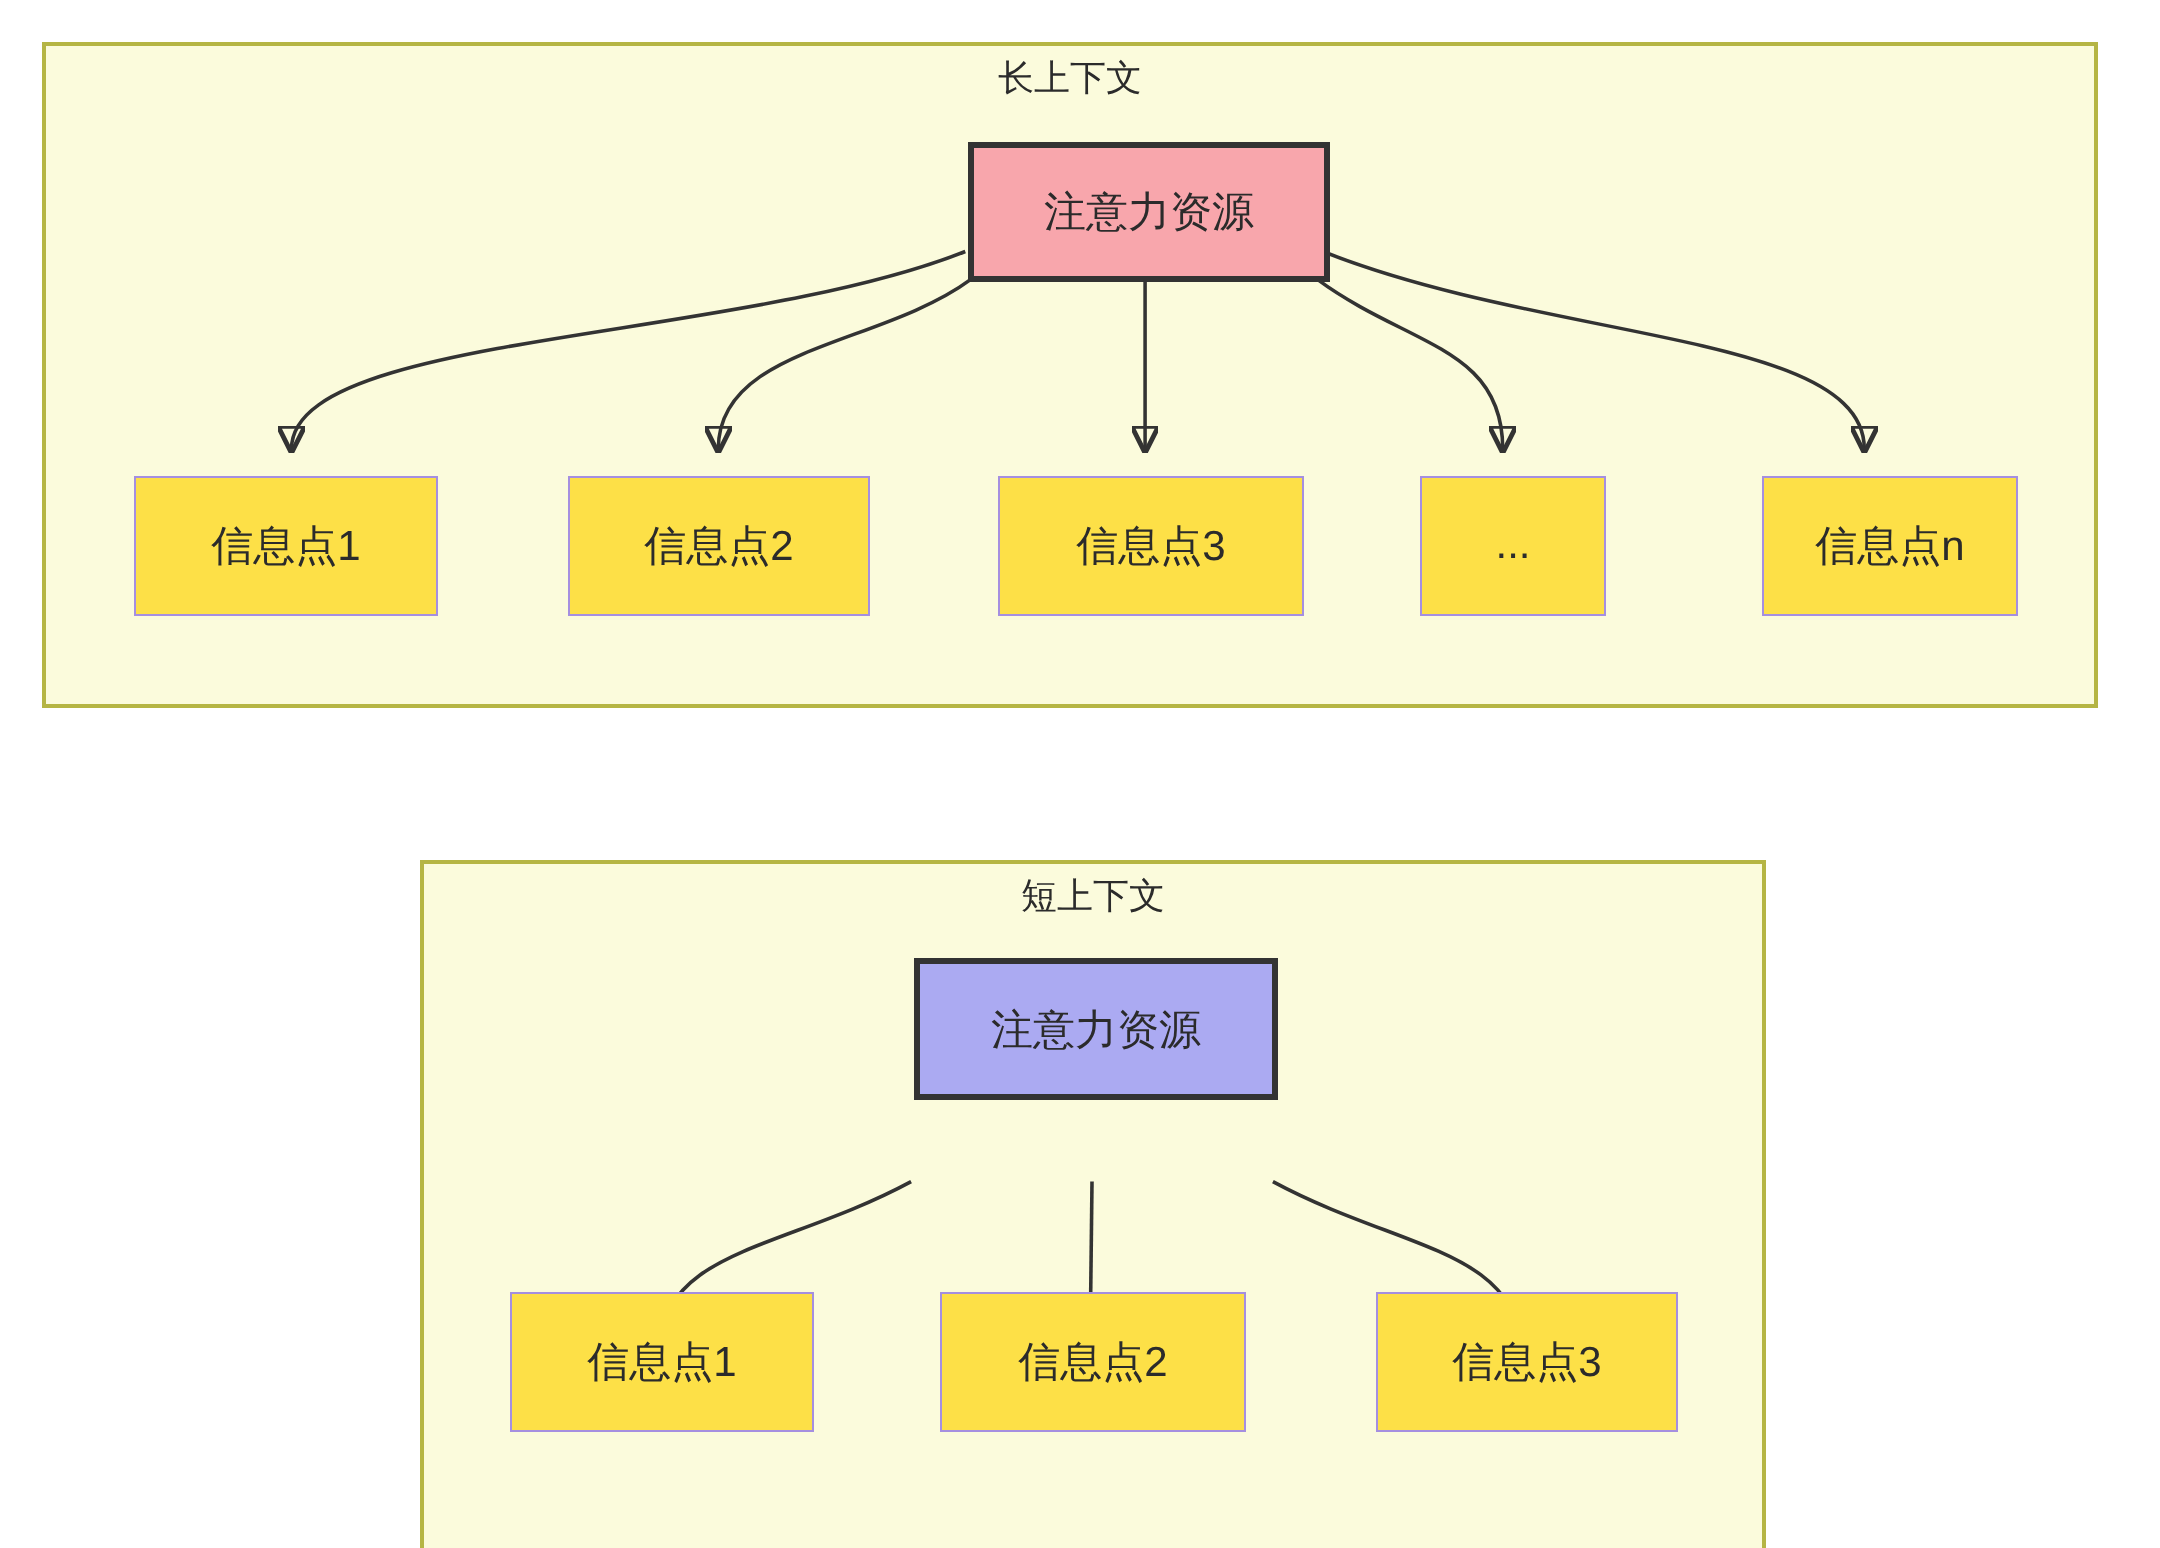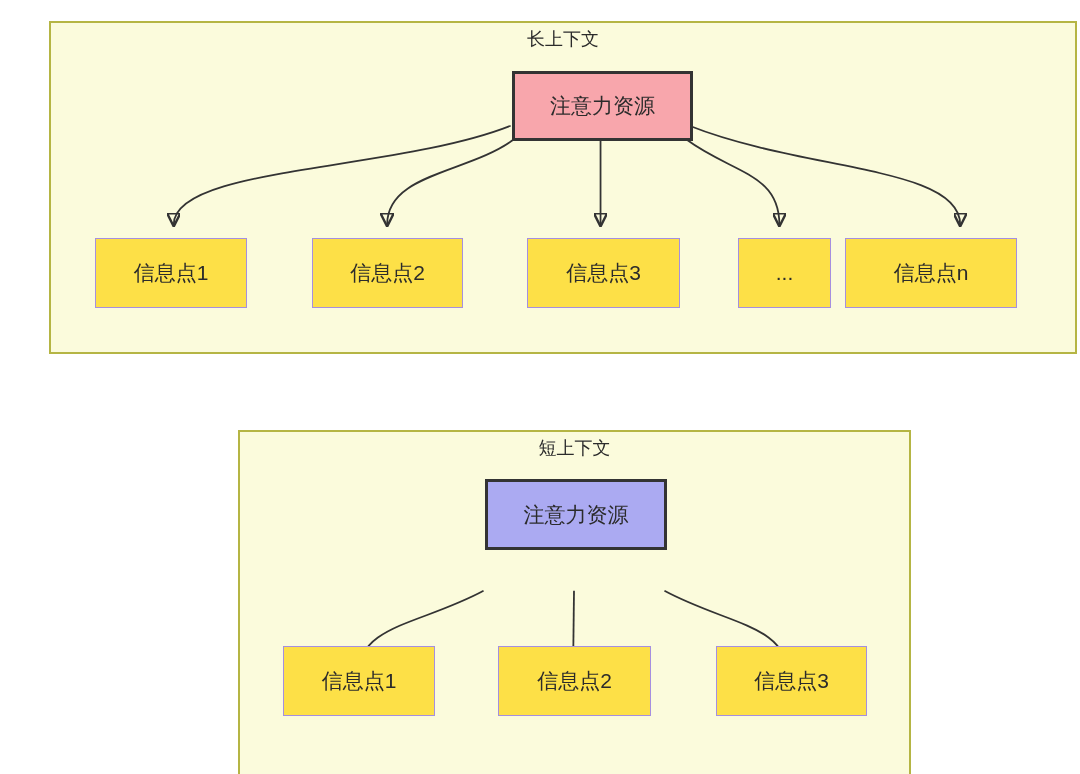--- a/index.html
+++ b/index.html
@@ -3,42 +3,41 @@
 <meta charset="utf-8">
 <style>
   html,body{margin:0;padding:0;}
   body{
     width:1080px;height:774px;background:#ffffff;position:relative;
     font-family:"Liberation Sans",sans-serif;color:#2b2b2b;
   }
   .container{
     position:absolute;background:#fbfbdc;border:2px solid #b5b544;
     box-sizing:border-box;
-    margin-left:28px;
   }
   #long-container{left:21px;top:21px;width:1028px;height:333px;}
   #short-container{left:210px;top:430px;width:673px;height:418px;}
   .section-title{
     position:absolute;left:0;top:5px;width:100%;text-align:center;
     font-size:18px;line-height:22px;color:#2b2b2b;
   }
   .node{
     position:absolute;display:flex;align-items:center;justify-content:center;
     box-sizing:border-box;font-size:21px;color:#2b2b2b;text-align:left;
   }
   .attention{border:3px solid #333333;}
   .attention.long{background:#f8a6ac;left:461px;top:48px;width:181px;height:70px;}
   .attention.short{background:#abaaf2;left:245px;top:47px;width:182px;height:71px;}
   .info{background:#fde047;border:1.5px solid #a58fe0;}
   
   .l-b1{left:44px;top:215px;width:152px;height:70px;}
   .l-b2{left:261px;top:215px;width:151px;height:70px;}
   .l-b3{left:476px;top:215px;width:153px;height:70px;}
   .l-b4{left:687px;top:215px;width:93px;height:70px;}
-  .l-b5{left:794px;top:215px;width:172px;height:70px;}
+  .l-b5{left:858px;top:215px;width:128px;height:70px;}
   
   .s-b1{left:43px;top:214px;width:152px;height:70px;}
   .s-b2{left:258px;top:214px;width:153px;height:70px;}
   .s-b3{left:476px;top:214px;width:151px;height:70px;}
   .edges{position:absolute;left:0;top:0;width:100%;height:100%;pointer-events:none;}
   .edges path{fill:none;stroke:#333333;stroke-width:1.8;}
 </style>
 </head>
 <body>
 

